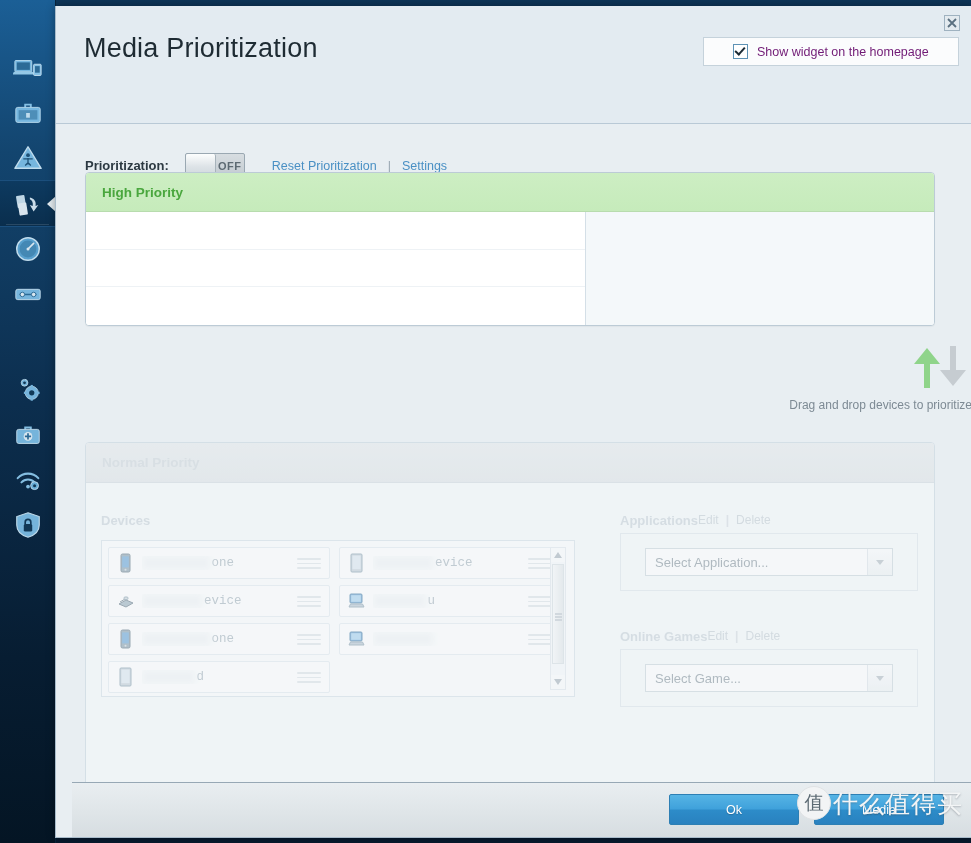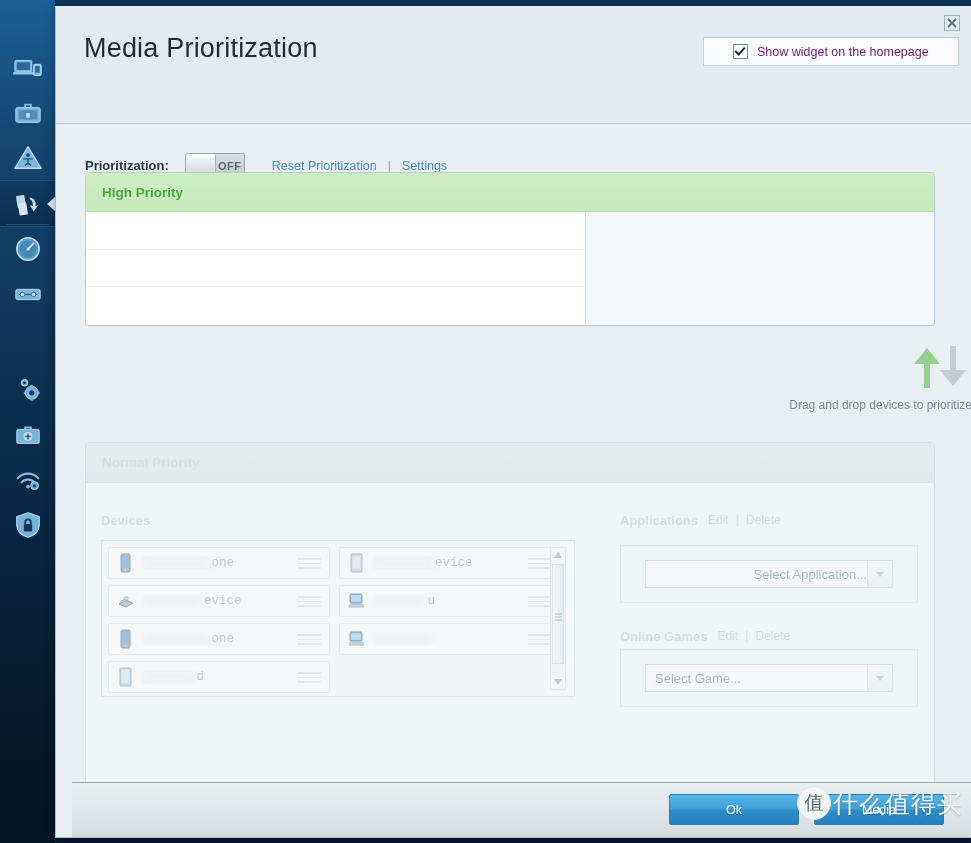--- a/index.html
+++ b/index.html
@@ -76,21 +76,21 @@
   .dhtext{margin-top:6px;font-size:12px;color:#7d8a94;}
 
   
   .np{position:absolute;left:29px;top:318px;width:848px;height:420px;
       background:#f4f8fa;border:1px solid #c9d6e0;border-radius:4px;overflow:hidden;opacity:.62;}
   .np-head{height:39px;background:linear-gradient(180deg,#e6eaec 0%,#dfe4e7 100%);
            border-bottom:1px solid #d2dae0;display:flex;align-items:center;padding-left:16px;}
   .np-head span{font-size:13.5px;font-weight:bold;color:#cfd7dc;}
   .np-body{position:relative;height:380px;}
   .sect-label{position:absolute;font-size:13px;font-weight:bold;color:#cbd4da;}
-  .mini-lnk{font-size:12px;color:#c7d0d6;font-weight:normal;margin-left:10px;cursor:pointer;}
+  .mini-lnk{font-size:12px;color:#c7d0d6;font-weight:normal;cursor:pointer;}
   .mini-sep{font-size:12px;color:#d5dce1;margin:0 7px;}
 
   .devbox{position:absolute;left:15px;top:57px;width:472px;height:155px;
           background:#fafcfd;border:1px solid #d6e0e7;}
   .devgrid{position:absolute;left:6px;top:6px;width:447px;height:143px;}
   .devcol{position:absolute;top:0;width:222px;}
   .devcol.l{left:0;} .devcol.r{left:231px;}
   .devrow{height:32px;margin-bottom:6px;background:#fdfefe;border:1px solid #e3eaef;border-radius:2px;
           display:flex;align-items:center;padding:0 8px;box-sizing:border-box;position:relative;}
   .devico{width:17px;height:20px;flex:none;margin-right:8px;}
@@ -435,21 +435,21 @@
             </div>
           </div>
 
           <div class="sect-label" style="left:534px;top:30px;display:flex;align-items:flex-start;">
             <span>Applications</span>
             <span class="mini-lnk">Edit</span>
             <span class="mini-sep">|</span>
             <span class="mini-lnk" style="margin-left:0">Delete</span>
           </div>
 
-          <div class="selbox" style="left:534px;top:62px;width:298px;height:58px;text-align:right;">
+          <div class="selbox" style="left:534px;top:50px;width:298px;height:58px;">
             <div class="combo">
               <span class="txt">Select Application...</span>
               <span class="caret">
                 <svg width="8" height="5" viewBox="0 0 8 5">
                     <path d="M0 0 H8 L4 5 Z" fill="#b5bfc6"></path>
                   </svg>
               </span>
             </div>
           </div>
 

